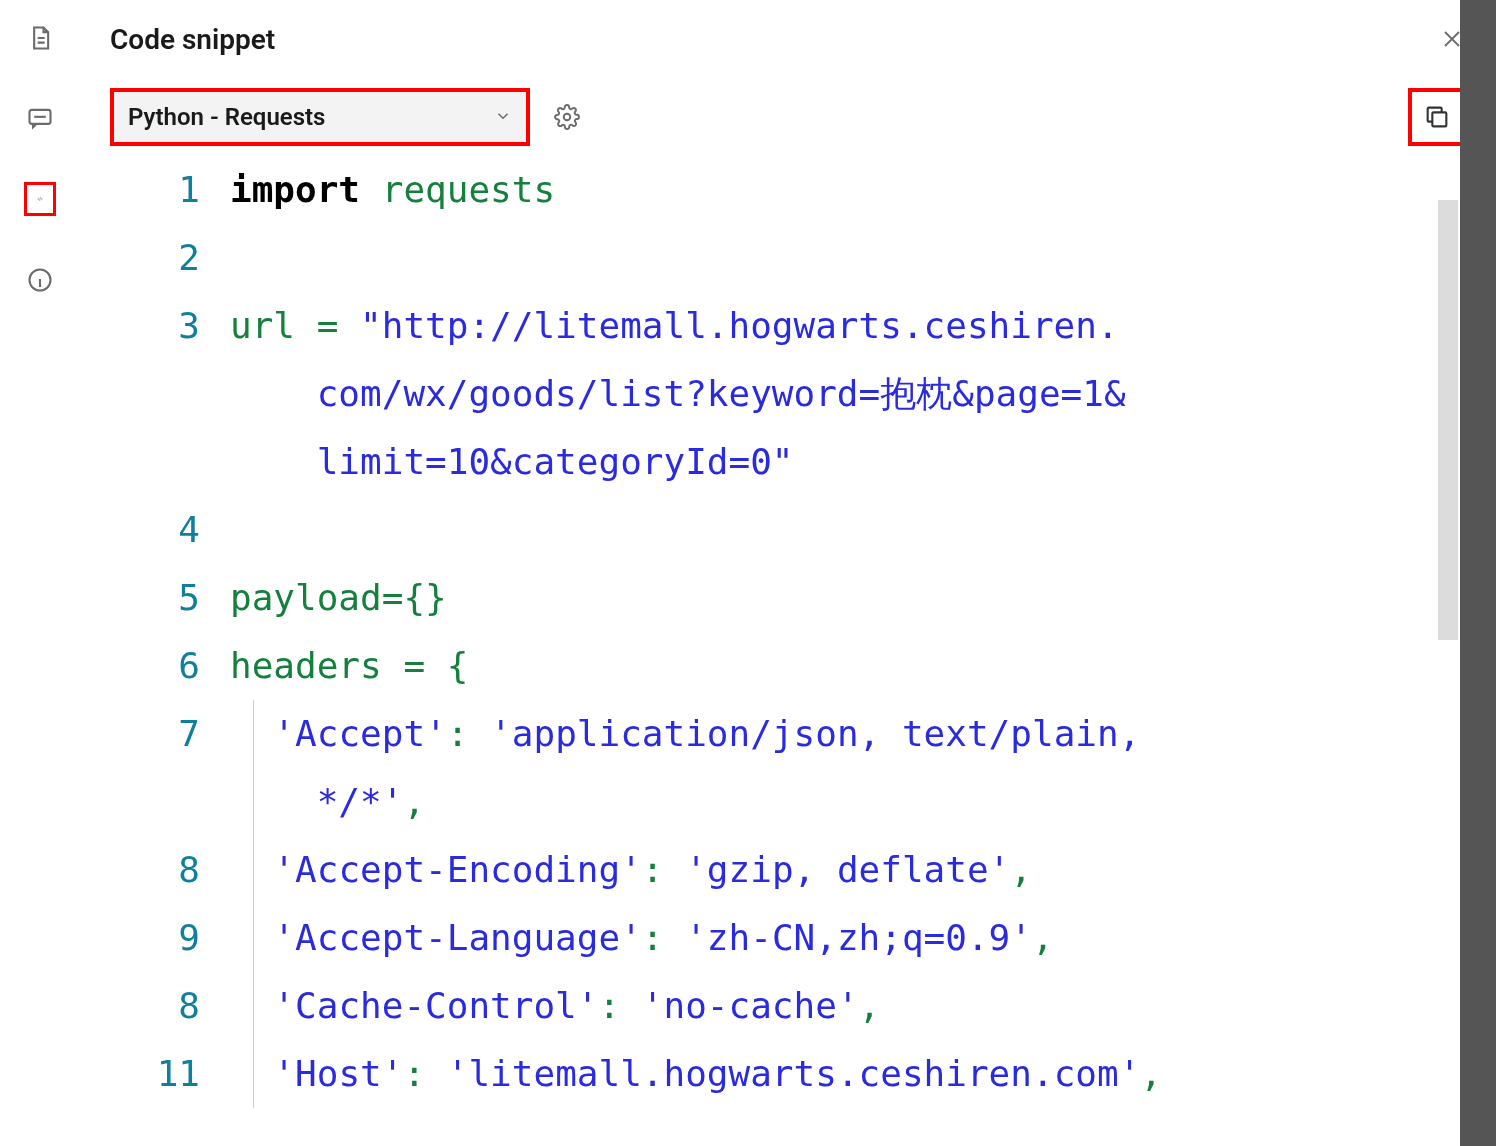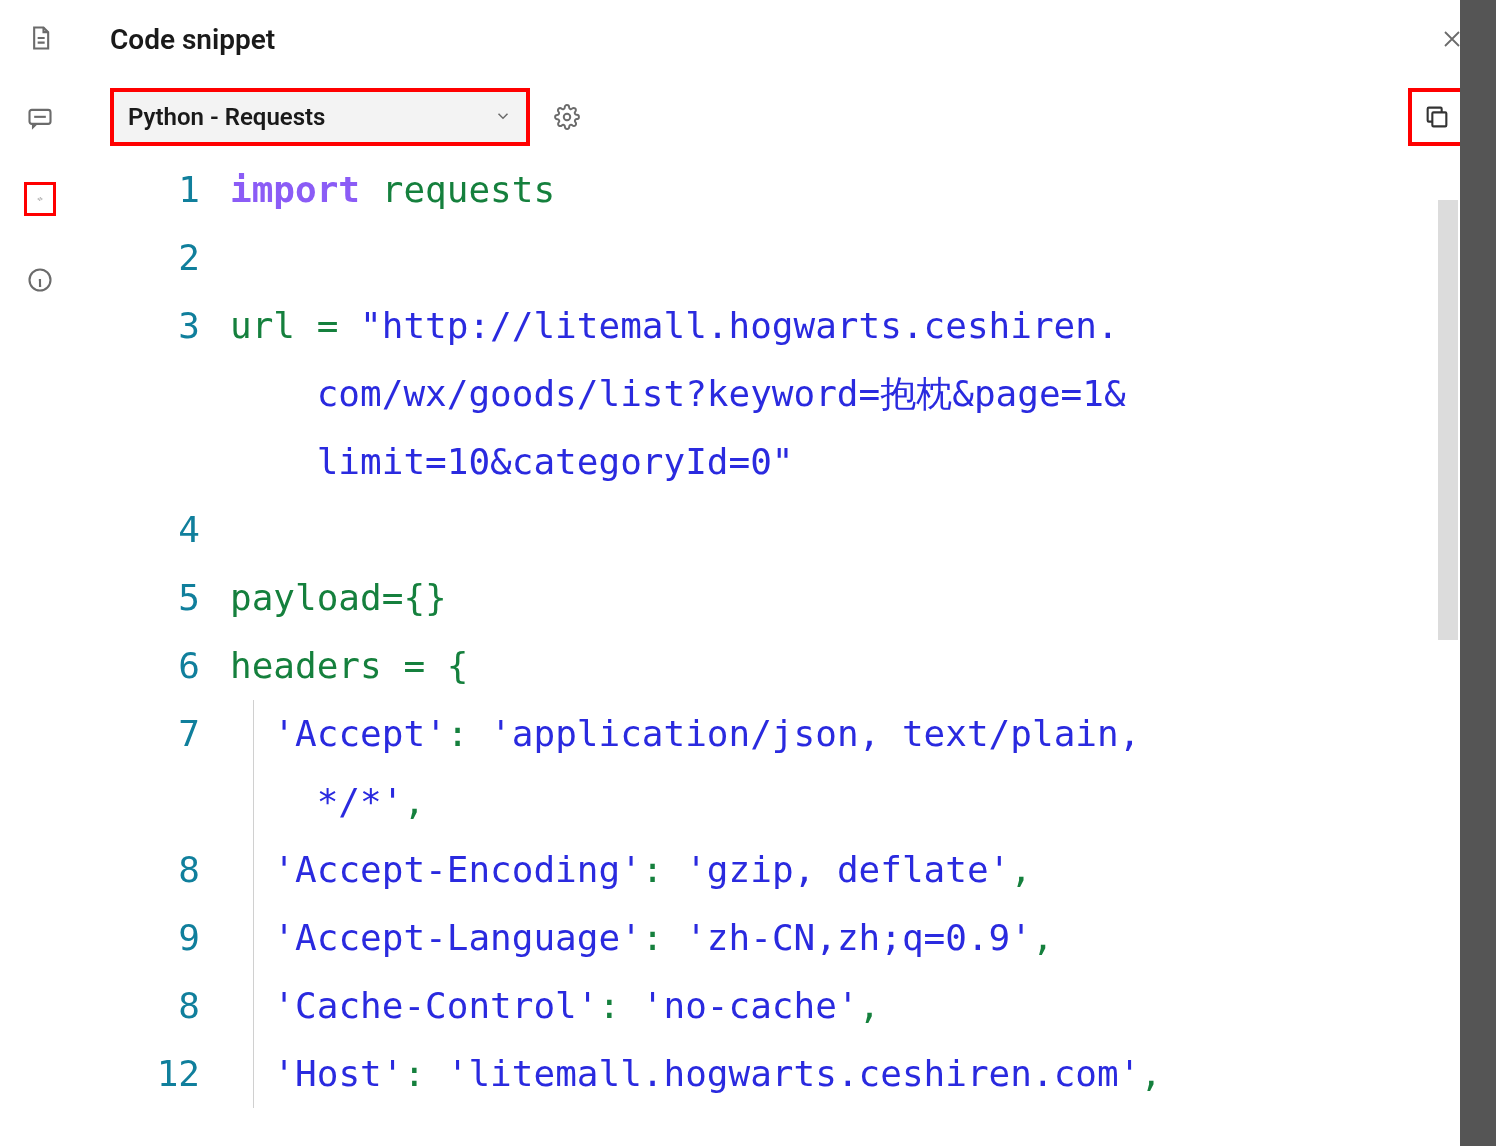--- a/index.html
+++ b/index.html
@@ -19,21 +19,21 @@
   .gear { margin-left: 22px; color: #6b6b6b; cursor:pointer; width:30px; height:30px; display:flex; align-items:center; justify-content:center;}
   .copy-btn { margin-left: auto; width: 58px; height: 58px; display:flex; align-items:center; justify-content:center; color:#333; cursor:pointer; }
   .copy-btn.highlighted { border: 4px solid #ff0000; }
   .code-area-wrap { flex:1; display:flex; overflow:hidden; padding-left: 30px; }
   .code-area { flex:1; display:flex; font-family: "SF Mono", Menlo, Consolas, monospace; font-size: 36px; line-height: 68px; overflow:hidden; }
   .gutter { width: 120px; text-align: right; padding-right: 30px; color: #107f9c; user-select:none; }
   .gutter div { height: 68px; }
   .code { flex:1; white-space: pre; color: #111; position:relative; }
   .code-line { height: 68px; position:relative; }
   .indent-guide { position:absolute; left: 23px; top:0; bottom:0; border-left: 1px solid #d0d0d0; }
-  .kw { color: #8b5cf6; font-weight: 700; }
+  .kw { color: #000000; font-weight: 700; }
   .str { color: #2a2adf; }
   .op { color: #15803d; }
   .right-scrollbar { position:absolute; right: 38px; top: 200px; width: 20px; height: 440px; background: #dcdcdc; }
   .right-edge { position:absolute; right: 0; top:0; bottom:0; width: 36px; background: #555; }
 </style>
 </head>
 <body>
 
 <div class="app">
   <div class="sidebar">
@@ -106,21 +106,21 @@
             <div></div>
             <div></div>
             <div>4</div>
             <div>5</div>
             <div>6</div>
             <div>7</div>
             <div></div>
             <div>8</div>
             <div>9</div>
             <div>8</div>
-            <div>12</div>
+            <div>11</div>
           </div>
         <div class="code" id="code"><div class="code-line"><span class="kw">import</span><span class="op"> requests</span></div><div class="code-line"></div><div class="code-line"><span class="op">url = </span><span class="str">"http://litemall.hogwarts.ceshiren.</span></div><div class="code-line"><span class="str">    com/wx/goods/list?keyword=抱枕&amp;page=1&amp;</span></div><div class="code-line"><span class="str">    limit=10&amp;categoryId=0"</span></div><div class="code-line"></div><div class="code-line"><span class="op">payload={}</span></div><div class="code-line"><span class="op">headers = {</span></div><div class="code-line"><div class="indent-guide"></div><span class="op">  </span><span class="str">'Accept'</span><span class="op">: </span><span class="str">'application/json, text/plain, </span></div><div class="code-line"><div class="indent-guide"></div><span class="str">    */*'</span><span class="op">,</span></div><div class="code-line"><div class="indent-guide"></div><span class="op">  </span><span class="str">'Accept-Encoding'</span><span class="op">: </span><span class="str">'gzip, deflate'</span><span class="op">,</span></div><div class="code-line"><div class="indent-guide"></div><span class="op">  </span><span class="str">'Accept-Language'</span><span class="op">: </span><span class="str">'zh-CN,zh;q=0.9'</span><span class="op">,</span></div><div class="code-line"><div class="indent-guide"></div><span class="op">  </span><span class="str">'Cache-Control'</span><span class="op">: </span><span class="str">'no-cache'</span><span class="op">,</span></div><div class="code-line"><div class="indent-guide"></div><span class="op">  </span><span class="str">'Host'</span><span class="op">: </span><span class="str">'litemall.hogwarts.ceshiren.com'</span><span class="op">,</span></div></div>
       </div>
     </div>
 
     <div class="right-scrollbar"></div>
     <div class="right-edge"></div>
   </div>
 </div>
 

